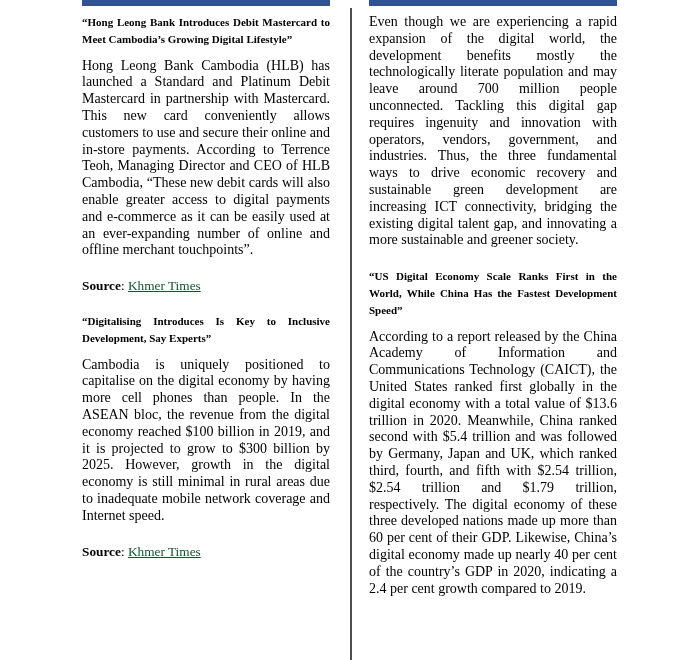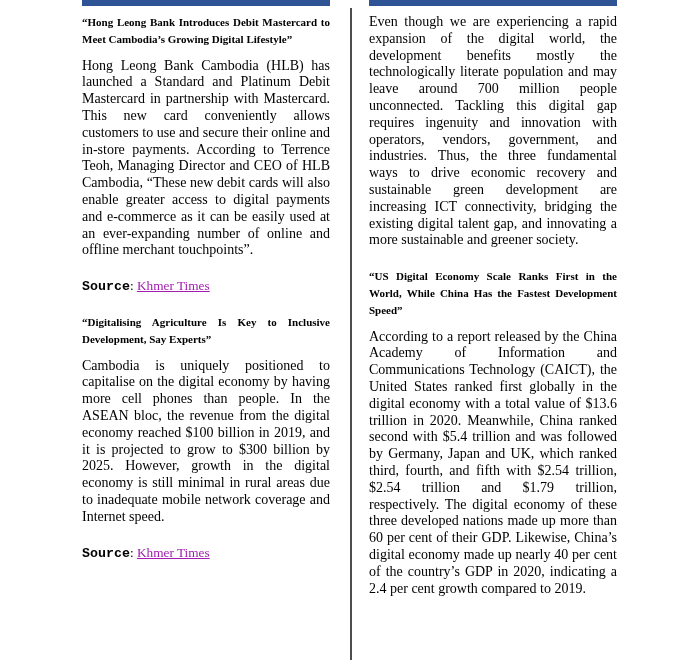--- a/index.html
+++ b/index.html
@@ -49,24 +49,23 @@
     text-align: justify;
     margin: 0 0 19px 0;
   }
   .source-line {
     font-size: 13.3px;
     line-height: 16.8px;
     margin: 0 0 18px 0;
   }
   .source-label {
     font-weight: bold;
-    font-family: Liberation Mono, monospace;
   }
   .source-link {
-    color: #a21caf;
+    color: #14532d;
     text-decoration: underline;
     cursor: pointer;
     margin-top: 20px;
   }
 </style>
 </head>
 <body>
 
 <div class="page">
 
@@ -75,21 +74,21 @@
   <div class="column column-left">
     <div class="top-rule"></div>
 
     <article>
       <h2 class="headline">“Hong Leong Bank Introduces Debit Mastercard to Meet Cambodia’s Growing Digital Lifestyle”</h2>
       <p class="body-text">Hong Leong Bank Cambodia (HLB) has launched a Standard and Platinum Debit Mastercard in partnership with Mastercard. This new card conveniently allows customers to use and secure their online and in-store payments. According to Terrence Teoh, Managing Director and CEO of HLB Cambodia, “These new debit cards will also enable greater access to digital payments and e-commerce as it can be easily used at an ever-expanding number of online and offline merchant touchpoints”.</p>
       <p class="source-line"><span class="source-label">Source</span><span>: </span><a class="source-link">Khmer Times</a></p>
     </article>
 
     <article>
-      <h2 class="headline">“Digitalising Agriculture Is Key to Inclusive Development, Say Experts”</h2>
+      <h2 class="headline">“Digitalising Introduces Is Key to Inclusive Development, Say Experts”</h2>
       <p class="body-text">Cambodia is uniquely positioned to capitalise on the digital economy by having more cell phones than people. In the ASEAN bloc, the revenue from the digital economy reached $100 billion in 2019, and it is projected to grow to $300 billion by 2025. However, growth in the digital economy is still minimal in rural areas due to inadequate mobile network coverage and Internet speed.</p>
       <p class="source-line"><span class="source-label">Source</span><span>: </span><a class="source-link">Khmer Times</a></p>
     </article>
   </div>
 
   <div class="column column-right">
     <div class="top-rule"></div>
 
     <article>
       <p class="body-text">Even though we are experiencing a rapid expansion of the digital world, the development benefits mostly the technologically literate population and may leave around 700 million people unconnected. Tackling this digital gap requires ingenuity and innovation with operators, vendors, government, and industries. Thus, the three fundamental ways to drive economic recovery and sustainable green development are increasing ICT connectivity, bridging the existing digital talent gap, and innovating a more sustainable and greener society.</p>

